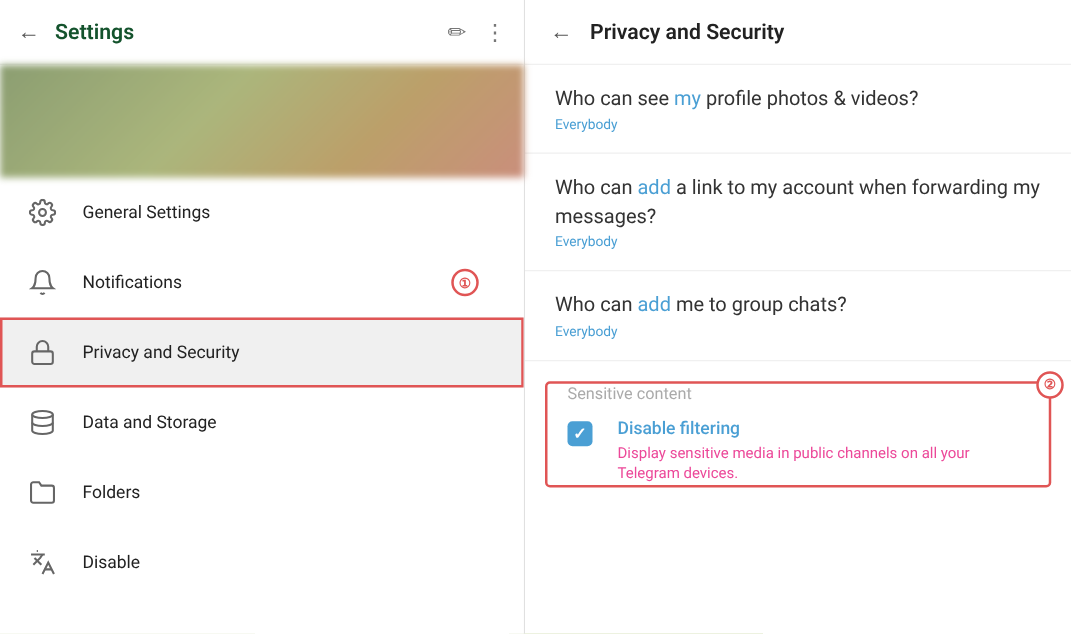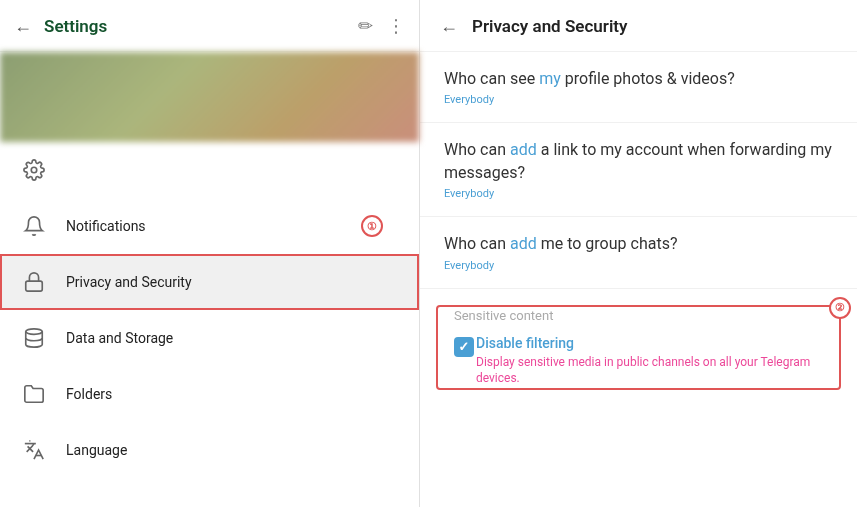--- a/index.html
+++ b/index.html
@@ -171,21 +171,21 @@
 
     .sensitive-title {
       font-size: 13px;
       color: #aaa;
       margin-bottom: 12px;
     }
 
     .sensitive-row {
       display: flex;
       align-items: flex-start;
-      gap: 2px;
+      gap: 20px;
     }
 
     .checkbox-wrap {
       margin-top: 2px;
       flex-shrink: 0;
     }
 
     .checkbox-custom {
       width: 20px;
       height: 20px;
@@ -265,20 +265,21 @@
 
   <div class="nav-list">
 
     <div class="nav-item">
       <div class="nav-icon">
         <svg class="icon-svg" viewBox="0 0 24 24">
           <circle cx="12" cy="12" r="3"></circle>
           <path d="M19.4 15a1.65 1.65 0 0 0 .33 1.82l.06.06a2 2 0 0 1-2.83 2.83l-.06-.06a1.65 1.65 0 0 0-1.82-.33 1.65 1.65 0 0 0-1 1.51V21a2 2 0 0 1-4 0v-.09A1.65 1.65 0 0 0 9 19.4a1.65 1.65 0 0 0-1.82.33l-.06.06a2 2 0 0 1-2.83-2.83l.06-.06A1.65 1.65 0 0 0 4.68 15a1.65 1.65 0 0 0-1.51-1H3a2 2 0 0 1 0-4h.09A1.65 1.65 0 0 0 4.6 9a1.65 1.65 0 0 0-.33-1.82l-.06-.06a2 2 0 0 1 2.83-2.83l.06.06A1.65 1.65 0 0 0 9 4.68a1.65 1.65 0 0 0 1-1.51V3a2 2 0 0 1 4 0v.09a1.65 1.65 0 0 0 1 1.51 1.65 1.65 0 0 0 1.82-.33l.06-.06a2 2 0 0 1 2.83 2.83l-.06.06A1.65 1.65 0 0 0 19.4 9a1.65 1.65 0 0 0 1.51 1H21a2 2 0 0 1 0 4h-.09a1.65 1.65 0 0 0-1.51 1z"></path>
         </svg>
       </div>
+      <span class="nav-label">General Settings</span>
     </div>
 
     <div class="nav-item" style="position:relative;">
       <div class="nav-icon">
         <svg class="icon-svg" viewBox="0 0 24 24">
           <path d="M18 8A6 6 0 0 0 6 8c0 7-3 9-3 9h18s-3-2-3-9"></path>
           <path d="M13.73 21a2 2 0 0 1-3.46 0"></path>
         </svg>
       </div>
       <span class="nav-label">Notifications</span>
@@ -319,21 +320,21 @@
       <div class="nav-icon">
         <svg class="icon-svg" viewBox="0 0 24 24">
           <path d="M5 8l6 6"></path>
           <path d="M4 14l6-6 2-3"></path>
           <path d="M2 5h12"></path>
           <path d="M7 2h1"></path>
           <path d="M22 22l-5-10-5 10"></path>
           <path d="M14 18h6"></path>
         </svg>
       </div>
-      <span class="nav-label">Language</span>
+      <span class="nav-label">Disable</span>
     </div>
 
   </div>
 </div>
 
 <div class="right-panel">
 
   <div class="right-header">
     <span class="back-btn">←</span>
     <span class="title">Privacy and Security</span>

